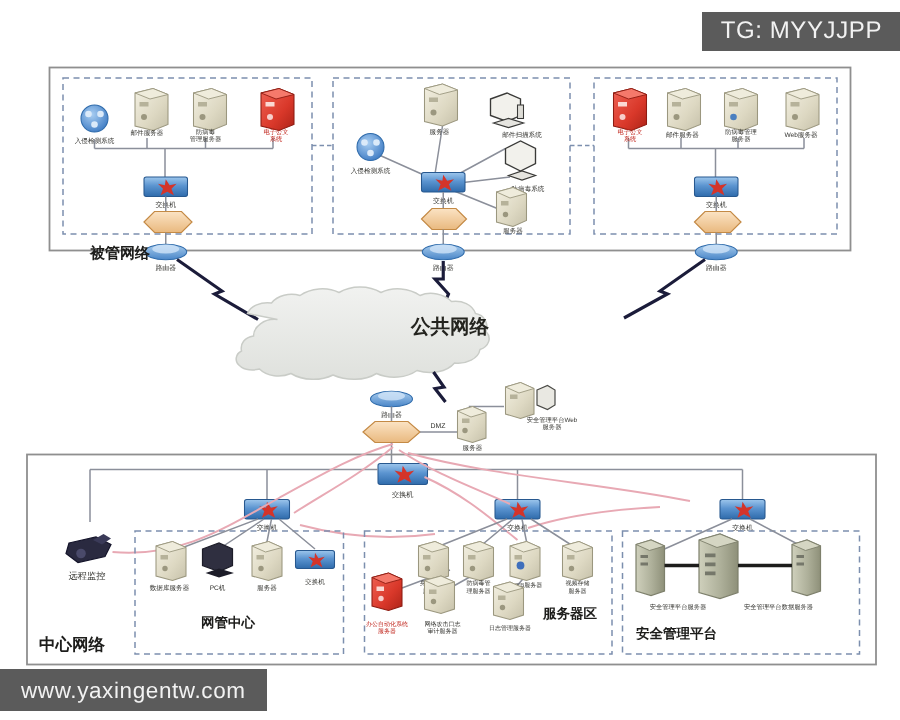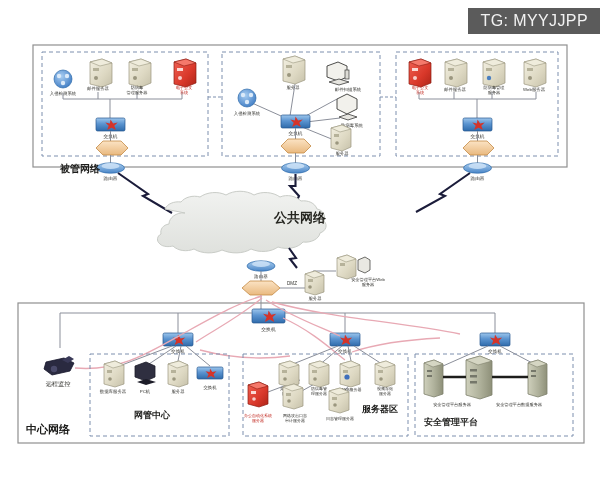--- a/index.html
+++ b/index.html
@@ -471,13 +471,14 @@
       <path d="M443,377 H466 M492,377 H528" stroke="#1d1d1b" stroke-width="2.4"></path>
       <text class="lbl" x="452" y="406" font-size="4.2" text-anchor="middle">安全管理平台服务器</text>
       <text class="lbl" x="519" y="406" font-size="4.2" text-anchor="middle">安全管理平台数据服务器</text>
       <text class="zone-title" x="424" y="425" font-size="9">安全管理平台</text>
     </g>
 
     <text class="zone-title" x="26" y="433" font-size="11">中心网络</text>
   </svg>
 
   <div class="wm" id="wm-tg">TG: MYYJJPP</div>
+  <div class="wm" id="wm-site">www.yaxingentw.com</div>
 </div>
 
 </body></html>

